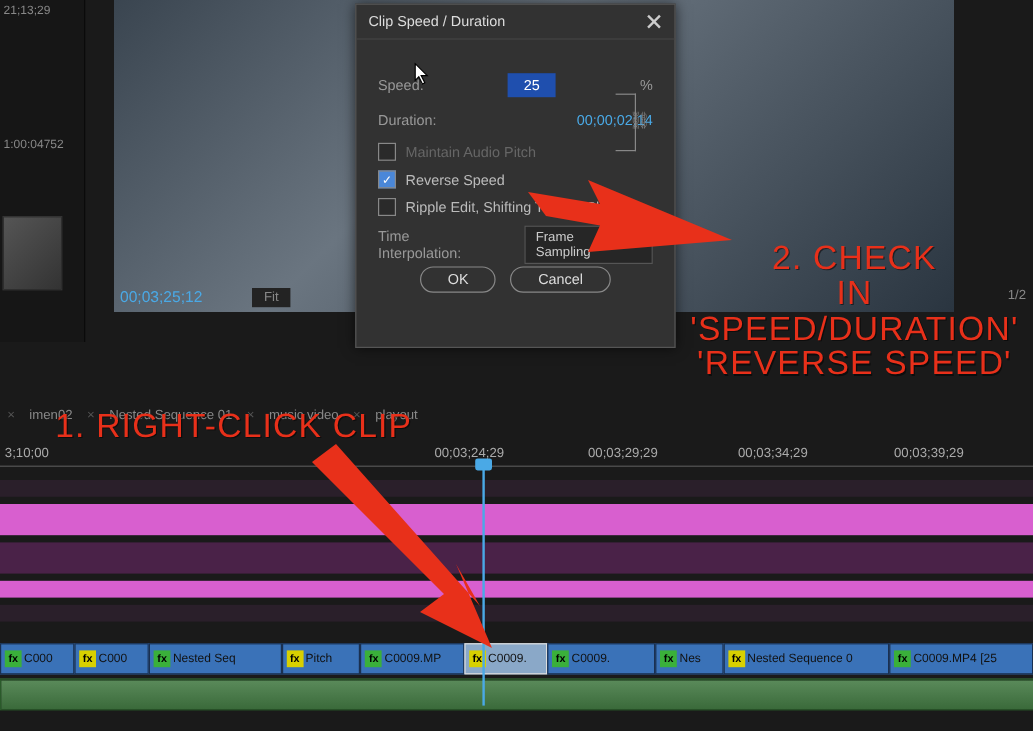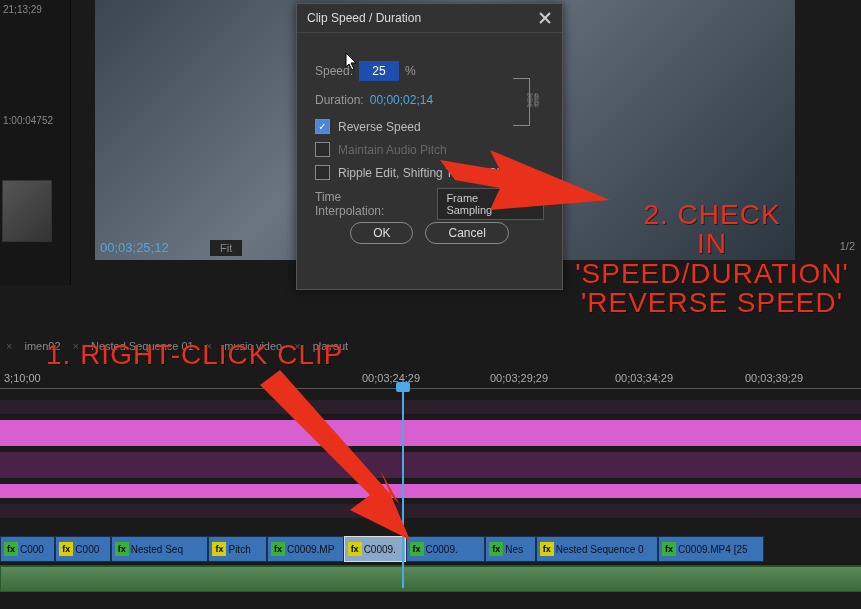--- a/index.html
+++ b/index.html
@@ -12,21 +12,21 @@
   .dialog{position:absolute;left:296px;top:3px;width:265px;height:285px;background:#323232;border:1px solid #555;box-shadow:0 0 10px rgba(0,0,0,.6)}
   .dlg-title{height:28px;line-height:28px;padding:0 10px;color:#ddd;font-size:12px;border-bottom:1px solid #444;display:flex;justify-content:space-between;align-items:center}
   .dlg-close{width:14px;height:14px;position:relative}
   .dlg-close::before,.dlg-close::after{content:"";position:absolute;left:6px;top:0;width:2px;height:14px;background:#ccc}
   .dlg-close::before{transform:rotate(45deg)}
   .dlg-close::after{transform:rotate(-45deg)}
   .cursor{position:absolute;left:345px;top:52px;width:14px;height:20px;z-index:5}
   .dlg-body{padding:28px 18px 10px 18px;font-size:12px}
   .row{display:flex;align-items:center;margin-bottom:12px;gap:6px}
   .lbl{color:#999;font-size:12px}
-  .speed-row{justify-content:flex-start}
+  .speed-row{justify-content:space-between}
   .speed-input{width:36px;height:18px;background:#1f4fae;color:#fff;text-align:center;border:none;font-size:12px}
   .duration-val{color:#4aa9e6}
   .bracket{position:absolute;right:32px;top:74px;width:16px;height:46px;border:1px solid #888;border-left:none}
   .link-icon{position:absolute;right:20px;top:88px;color:#888;font-size:14px}
   .chk{display:flex;align-items:center;gap:8px;margin:8px 0;color:#bbb;font-size:12px}
   .chkbox{width:13px;height:13px;border:1px solid #888;display:inline-flex;align-items:center;justify-content:center;background:#2a2a2a}
   .chkbox.on{background:#4a87d8}
   .chkbox.on::after{content:"✓";color:#fff;font-size:10px}
   .disabled{color:#666}
   .interp-row{display:flex;align-items:center;gap:26px;margin-top:8px}
@@ -44,21 +44,21 @@
   .ruler-line{position:absolute;top:16px;left:0;right:0;height:1px;background:#555}
   .play-head{position:absolute;top:388px;left:402px;width:2px;height:200px;background:#4aa9e6;z-index:4}
   .play-head::before{content:"";position:absolute;top:-6px;left:-6px;width:14px;height:10px;background:#4aa9e6;border-radius:2px}
 
   .tracks{position:absolute;left:0;top:400px;width:861px}
   .track{height:26px;margin-bottom:6px;position:relative;background:#2a1f2a}
   .track.pink{background:#d85fcf}
   .track.dark{background:#4a2248}
   .track.thin{height:14px}
 
-  .video-track{position:absolute;left:0;top:536px;width:764px;height:26px;background:#232323;display:flex}
+  .video-track{position:absolute;left:0;top:536px;width:861px;height:26px;background:#232323;display:flex}
   .clip{height:24px;border:1px solid #1a3050;background:#3a72b8;display:flex;align-items:center;padding:0 3px;gap:2px;font-size:10px;color:#111;white-space:nowrap;overflow:hidden}
   .clip.sel{background:#8aa8c8;border-color:#ddd}
   .fx{width:14px;height:14px;background:#d8d000;color:#000;font-size:9px;text-align:center;line-height:14px;font-weight:bold}
   .fx.g{background:#3ab03a}
 
   .audio-track{position:absolute;left:0;top:565px;width:861px;height:26px;background:#4a6a4a;border-top:1px solid #2a4a2a}
   .audio-clip{height:24px;background:linear-gradient(#5a8a5a,#3a6a3a);border:1px solid #2a5a2a;display:flex;align-items:center}
 
   .anno{position:absolute;font-family:Impact,"Arial Black",sans-serif;color:#e8301a;text-transform:uppercase;letter-spacing:1px;font-size:28px;line-height:1.05;z-index:6;text-shadow:1px 1px 0 rgba(0,0,0,.5)}
   .arrow{position:absolute;z-index:5}
@@ -91,27 +91,27 @@
       <input class="speed-input" value="25" style="">
       <span class="lbl">%</span>
     </div>
     <div class="row speed-row">
       <span class="lbl">Duration:</span>
       <span class="duration-val">00;00;02;14</span>
     </div>
     <div class="bracket"></div>
     <div class="link-icon">⛓</div>
 
+    <div class="chk disabled">
+      <span class="chkbox"></span>
+      <span>Maintain Audio Pitch</span>
+    </div>
     <div class="chk">
       <span class="chkbox on"></span>
       <span>Reverse Speed</span>
-    </div>
-    <div class="chk disabled">
-      <span class="chkbox"></span>
-      <span>Maintain Audio Pitch</span>
     </div>
     <div class="chk">
       <span class="chkbox"></span>
       <span>Ripple Edit, Shifting Trailing Clips</span>
     </div>
     <div class="interp-row">
       <span class="lbl">Time Interpolation:</span>
       <span class="dd">Frame Sampling</span>
     </div>
     <div class="btns">

